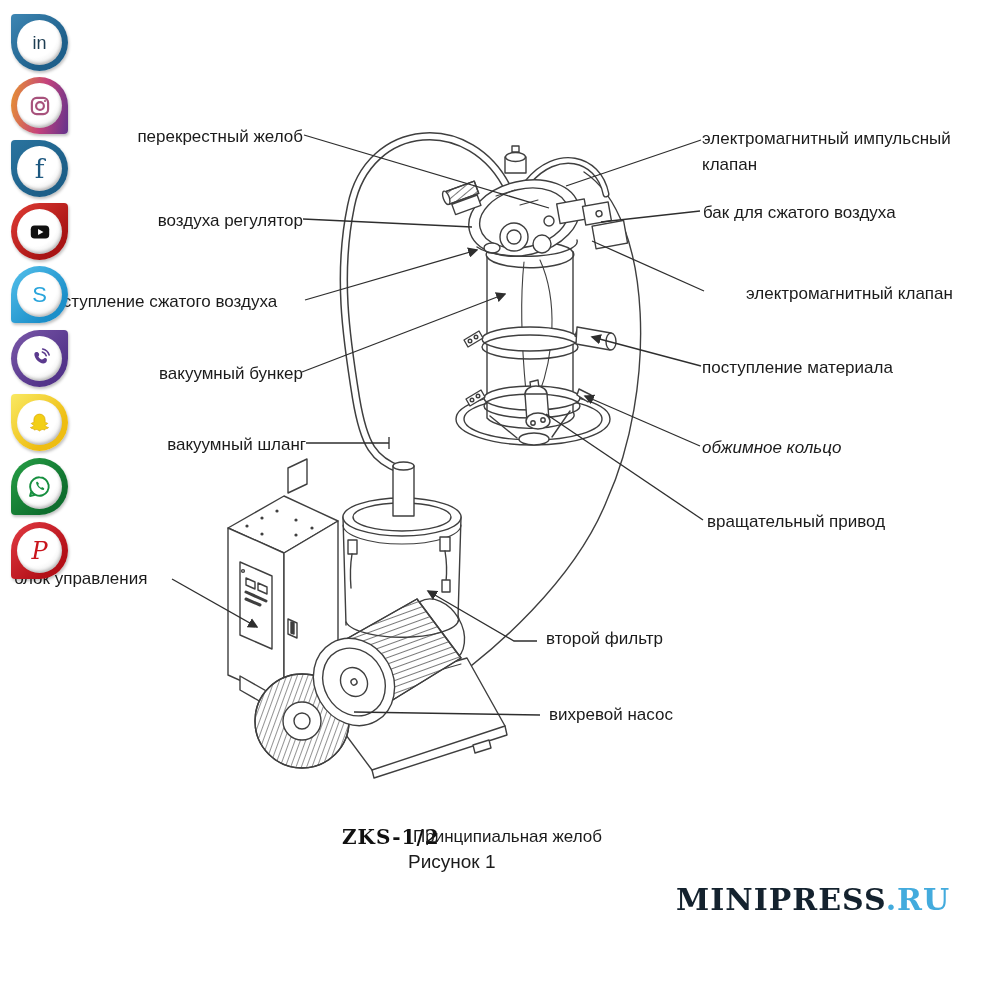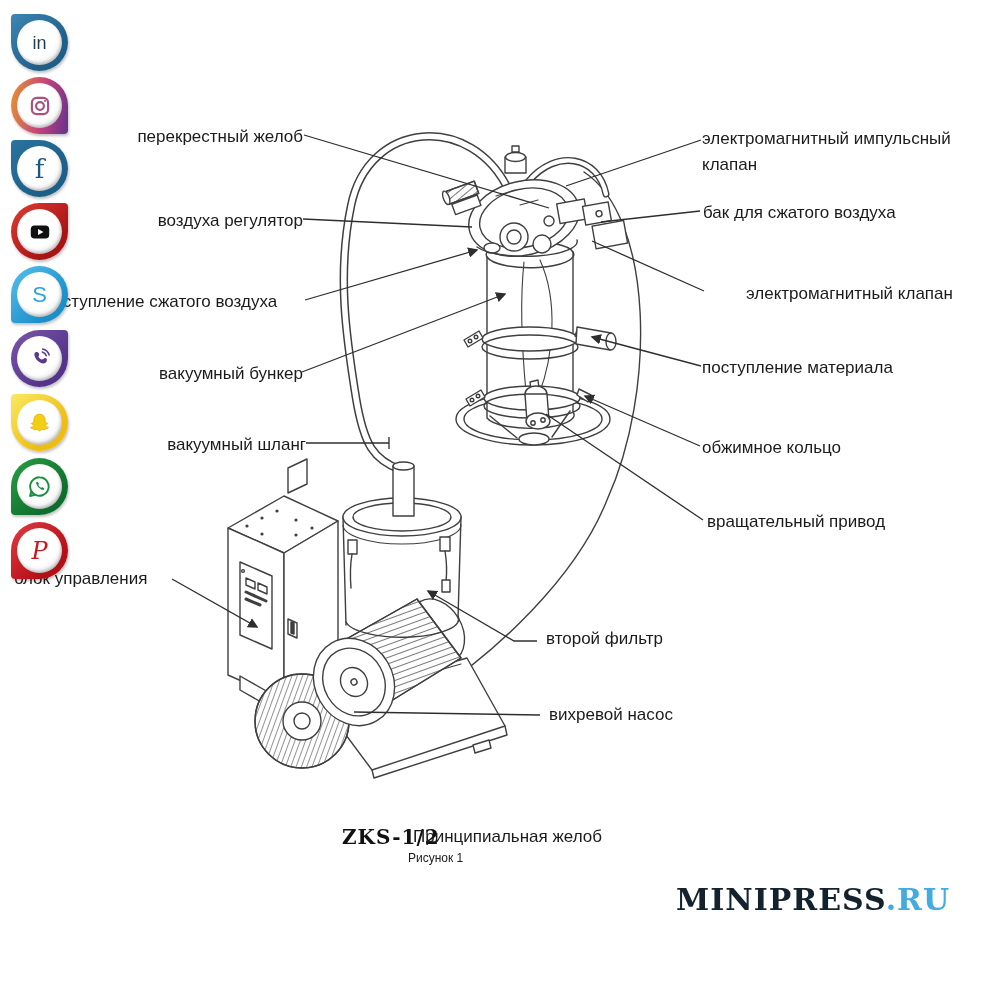--- a/index.html
+++ b/index.html
@@ -17,21 +17,21 @@
   .c-br{border-radius:50% 50% 4px 50%;}
   .c-bl{border-radius:50% 50% 50% 4px;}
   .glyph{font-weight:normal;line-height:1;text-align:center;}
   
   .lbl{position:absolute;font-size:17px;line-height:22px;color:#1b1b1b;white-space:nowrap;z-index:4;}
   .lbl.wrap{white-space:normal;}
   
   .cap-model{position:absolute;left:342px;top:825px;font-family:"DejaVu Serif","Liberation Serif",serif;
       font-weight:bold;font-size:20px;letter-spacing:1px;color:#111;z-index:4;}
   .cap-title{position:absolute;left:413px;top:827px;font-size:17px;color:#1b1b1b;z-index:4;}
-  .cap-figure{position:absolute;left:408px;top:851px;font-size:12px;color:#1b1b1b;z-index:4;}
+  .cap-figure{position:absolute;left:408px;top:851px;font-size:19px;color:#1b1b1b;z-index:4;}
   
   .logo{position:absolute;left:676px;top:882px;font-family:"DejaVu Serif","Liberation Serif",serif;
       font-weight:bold;font-size:30px;letter-spacing:1px;color:#14222e;z-index:4;cursor:pointer;}
   .logo .tld{color:#43abdd;}
   
   .draw{position:absolute;left:0;top:0;width:1000px;height:1000px;z-index:2;}
 </style>
 </head>
 <body>
 
@@ -260,21 +260,21 @@
 <div class="lbl" style="right:697px;top:126px;">перекрестный желоб</div>
 <div class="lbl" style="right:697px;top:210px;">воздуха регулятор</div>
 <div class="lbl" style="left:44px;top:291px;">поступление сжатого воздуха</div>
 <div class="lbl" style="right:697px;top:363px;">вакуумный бункер</div>
 <div class="lbl" style="right:694px;top:434px;">вакуумный шланг</div>
 <div class="lbl" style="left:14px;top:568px;">блок управления</div>
 <div class="lbl wrap" style="left:702px;top:126px;width:290px;line-height:26px;">электромагнитный импульсный клапан</div>
 <div class="lbl" style="left:703px;top:202px;">бак для сжатого воздуха</div>
 <div class="lbl" style="left:710px;top:283px;margin-left:36px;">электромагнитный клапан</div>
 <div class="lbl" style="left:702px;top:357px;">поступление материала</div>
-<div class="lbl" style="left:702px;top:437px;">обжимное кольцо</div>
+<div class="lbl" style="left:702px;top:437px;font-style:italic;">обжимное кольцо</div>
 <div class="lbl" style="left:707px;top:511px;">вращательный привод</div>
 <div class="lbl" style="left:546px;top:628px;">второй фильтр</div>
 <div class="lbl" style="left:549px;top:704px;">вихревой насос</div>
 
 <div class="cap-model">ZKS-1/2</div>
 <div class="cap-title">Принципиальная желоб</div>
 <div class="cap-figure">Рисунок 1</div>
 
 <div class="logo"><span>MINIPRESS</span><span class="tld">.RU</span></div>
 

